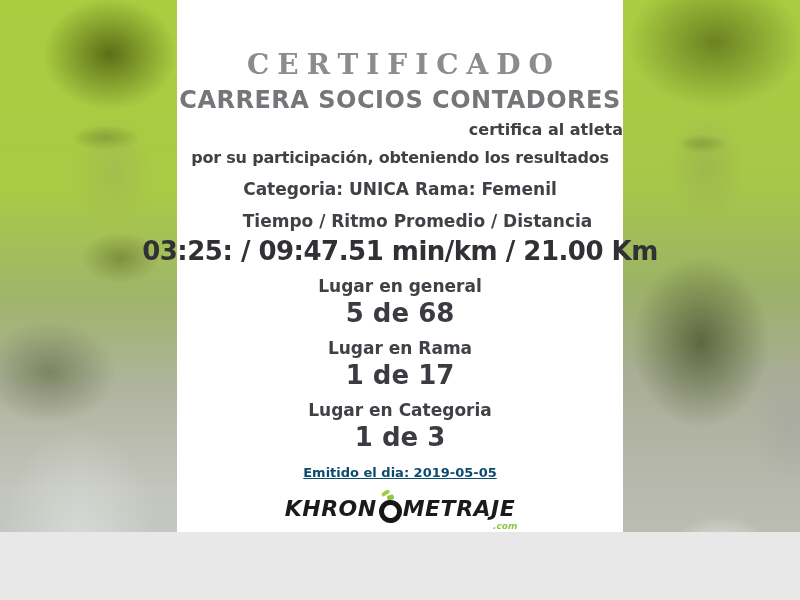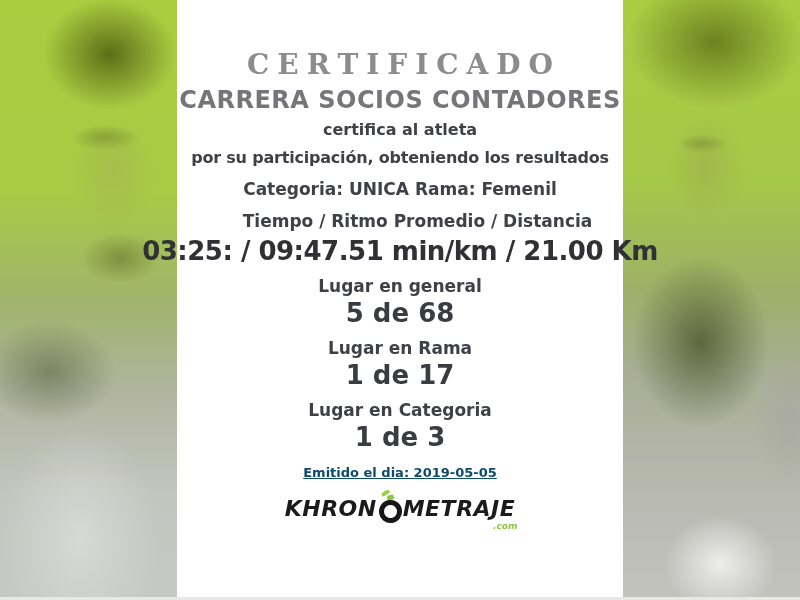--- a/index.html
+++ b/index.html
@@ -1,17 +1,17 @@
 <!DOCTYPE html>
 <html><head>
 <meta charset="utf-8">
 <style>
   html,body{margin:0;padding:0;background:#e8e8e8;}
   .stage{
-    position:relative;width:800px;height:597px;background:#ffffff;
+    position:relative;width:800px;height:532px;background:#ffffff;
     overflow:hidden;font-family:"DejaVu Sans","Liberation Sans",sans-serif;
     margin:0 auto;
   }
   
   .photo{position:absolute;top:0;height:600px;width:177px;}
   .photo.left{
     left:0;
     background:
       radial-gradient(ellipse 95px 80px at 62% 9%, rgba(78,94,16,0.85), transparent 70%),
       radial-gradient(ellipse 58px 82px at 64% 29%, rgba(163,188,78,0.85), transparent 72%),
@@ -40,21 +40,21 @@
   }
   .title{
     margin:0;font-family:"DejaVu Serif","Liberation Serif",serif;
     font-size:28px;line-height:34px;font-weight:700;color:#8c8c90;
     letter-spacing:8px;text-indent:8px;
   }
   .event{
     margin-top:7px;font-size:24px;line-height:22px;font-weight:700;
     color:#76767a;letter-spacing:0.5px;
   }
-  .certifies{margin-top:8px;font-size:16px;line-height:21px;font-weight:600;}
+  .certifies{margin-top:8px;font-size:16px;line-height:21px;font-weight:600;text-align:right;}
   .name{
     margin-top:2px;font-size:26px;line-height:33px;font-weight:600;
     white-space:pre-wrap;letter-spacing:0.5px;color:#3c3e44;
   }
   .participation{margin-top:7px;font-size:16px;line-height:21px;font-weight:600;letter-spacing:-0.2px;}
   .category{margin-top:10px;font-size:17px;line-height:22px;font-weight:600;}
   .results-header{margin-top:11px;font-size:17px;line-height:21px;font-weight:600;padding-left:35px;}
   .results-value{
     margin-top:2px;font-size:26px;line-height:34px;font-weight:600;
     color:#313135;white-space:nowrap;letter-spacing:-0.5px;

